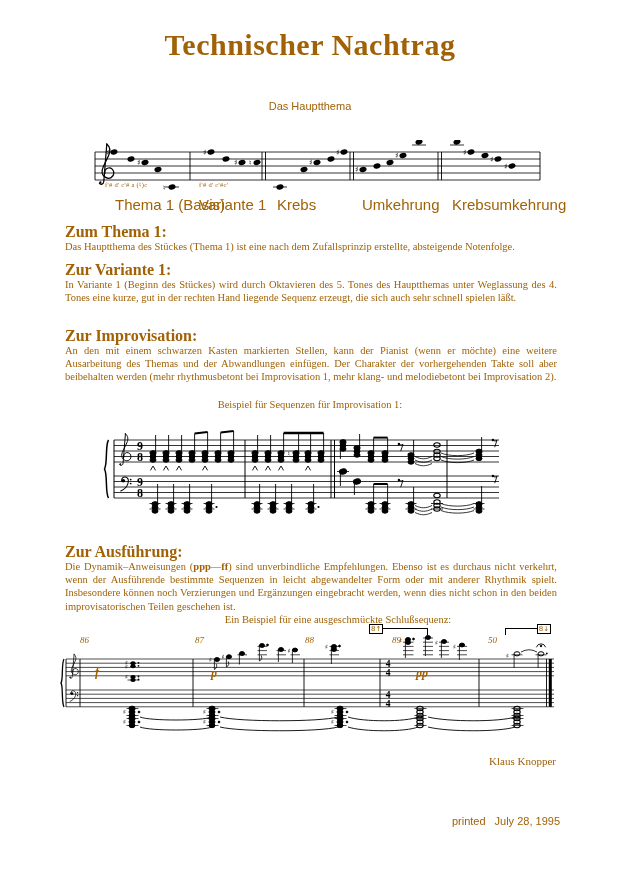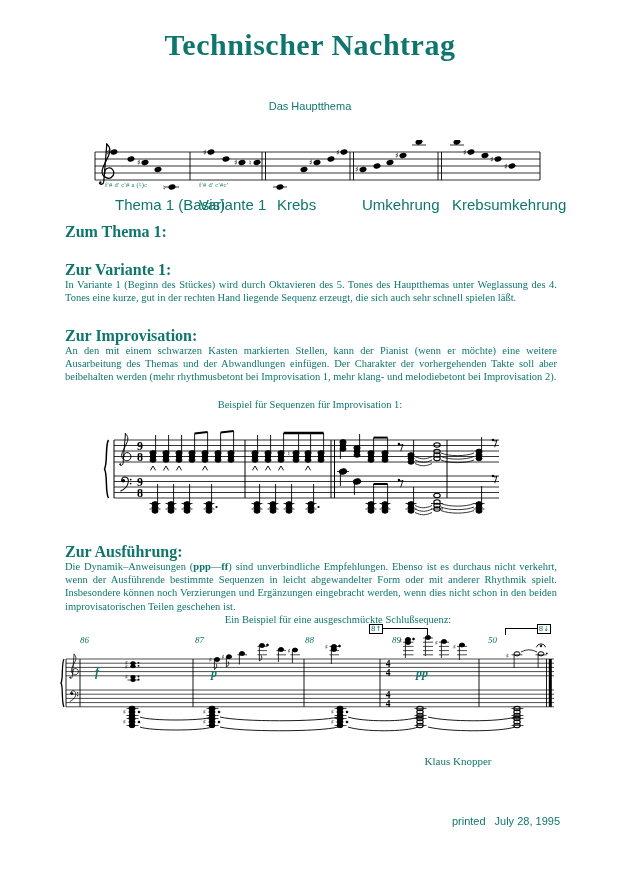--- a/index.html
+++ b/index.html
@@ -1,34 +1,34 @@
 <!DOCTYPE html>
 <html><head>
 <meta charset="utf-8">
 <style>
   html,body{margin:0;padding:0;background:#e8e8e8;}
-  .page{position:relative;width:620px;height:878px;background:#ffffff;color:#0f766e;
+  .page{position:relative;width:620px;height:878px;background:#ffffff;color:#a16207;
         font-family:"Liberation Serif",serif;overflow:hidden;}
   .abs{position:absolute;}
   .title{width:620px;text-align:center;font-weight:bold;font-size:30px;letter-spacing:.5px;}
   .subtitle{width:620px;text-align:center;font-family:"Liberation Sans",sans-serif;
             font-size:11px;line-height:12.5px;}
   .cap{width:620px;text-align:center;font-size:10.5px;line-height:13px;}
   .heading{font-weight:bold;font-size:16px;}
   .body{width:492px;font-size:10.5px;line-height:13.2px;text-align:justify;}
   .stafflabel{font-family:"Liberation Sans",sans-serif;font-size:15px;white-space:nowrap;}
   .notenames{font-size:6.5px;white-space:nowrap;letter-spacing:.3px;}
   .mnum{font-style:italic;font-size:9px;}
   .dyn{font-style:italic;font-weight:bold;font-size:12px;}
   .ott{position:absolute;height:6px;border-top:1px solid #000;}
   .ott-r{border-right:1px solid #000;}
   .ott-l{border-left:1px solid #000;}
   .ottbox{position:absolute;top:-5px;font-family:"DejaVu Sans",sans-serif;font-size:7px;
           line-height:8px;border:1px solid #000;background:#fff;padding:0 1px;white-space:nowrap;}
-  .author{width:196px;text-align:center;font-size:11px;}
+  .author{width:196px;text-align:right;font-size:11px;}
   .printed{width:260px;text-align:right;font-family:"Liberation Sans",sans-serif;font-size:11px;}
   .printed .plbl{margin-right:9px;}
   svg{display:block;}
   svg text.accg{font-family:"DejaVu Sans",sans-serif;}
   svg text.tsig{font-family:"Liberation Serif",serif;font-weight:bold;}
 </style>
 </head>
 <body>
 
 <div class="page">
@@ -151,20 +151,21 @@
   <span class="abs notenames" style="left:105px;top:181px;">f'# d'  c'# a  (♮)c</span>
   <span class="abs notenames" style="left:199px;top:181px;">f'# d'  c'#c'</span>
 
   <span class="abs stafflabel" style="left:115px;top:196px;">Thema 1 (Basis)</span>
   <span class="abs stafflabel" style="left:199px;top:196px;">Variante 1</span>
   <span class="abs stafflabel" style="left:277px;top:196px;">Krebs</span>
   <span class="abs stafflabel" style="left:362px;top:196px;">Umkehrung</span>
   <span class="abs stafflabel" style="left:452px;top:196px;">Krebsumkehrung</span>
 
   <div class="abs heading" style="left:65px;top:223px;">Zum Thema 1:</div>
+  <div class="abs body" style="left:65px;top:240px;">Das Hauptthema des Stückes (Thema 1) ist eine nach dem Zufallsprinzip erstellte, absteigende Notenfolge.</div>
 
   <div class="abs heading" style="left:65px;top:261px;">Zur Variante 1:</div>
   <div class="abs body" style="left:65px;top:278px;">In Variante 1 (Beginn des Stückes) wird durch Oktavieren des 5. Tones des Hauptthemas unter Weglassung des 4. Tones eine kurze, gut in der rechten Hand liegende Sequenz erzeugt, die sich auch sehr schnell spielen läßt.</div>
 
   <div class="abs heading" style="left:65px;top:327px;">Zur Improvisation:</div>
   <div class="abs body" style="left:65px;top:344px;">An den mit einem schwarzen Kasten markierten Stellen, kann der Pianist (wenn er möchte) eine weitere Ausarbeitung des Themas und der Abwandlungen einfügen. Der Charakter der vorhergehenden Takte soll aber beibehalten werden (mehr rhythmusbetont bei Improvisation 1, mehr klang- und melodiebetont bei Improvisation 2).</div>
 
   <div class="abs cap" style="left:0;top:398px;">Beispiel für Sequenzen für Improvisation 1:</div>
 
   <svg class="abs" style="left:95px;top:424px;" width="415" height="112" viewBox="0 0 415 112">

